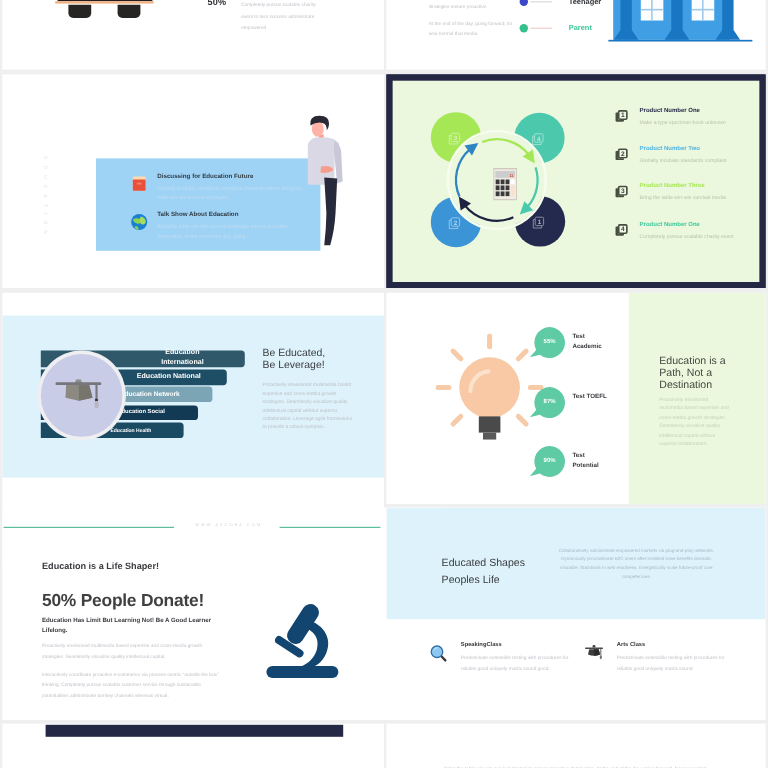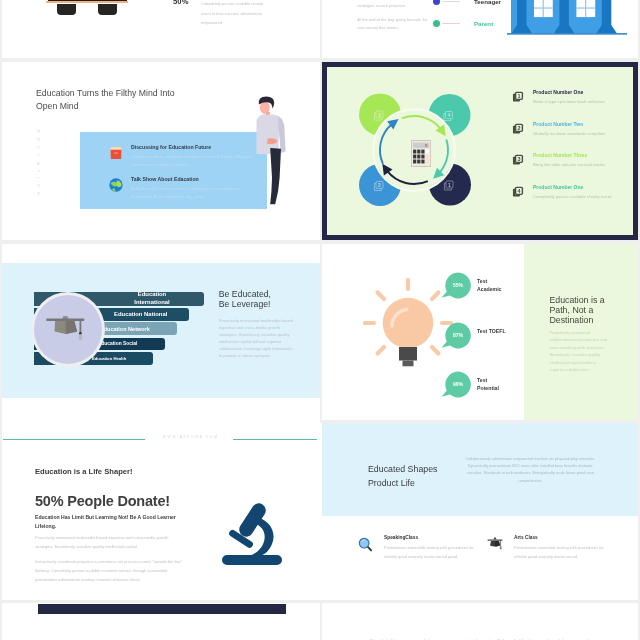--- a/index.html
+++ b/index.html
@@ -193,21 +193,20 @@
           <rect x="59.4" y="0" width="18.8" height="17.1" fill="#fbfdff"></rect>
           <rect x="68" y="0" width="1.3" height="17.1" fill="#9fc9ea"></rect>
           <rect x="59.4" y="7.4" width="18.8" height="1.3" fill="#9fc9ea"></rect>
         </g>
         <rect x="-10" y="33.2" width="120" height="1.4" fill="#1976c2"></rect>
       </svg>
     </div>
   </div>
 
   <div class="slide s3">
-    <div class="s3-title">Education Turns the Filthy Mind Into Open Mind</div>
     <div class="s3-side">EDUCATION</div>
     <div class="s3-panel">
       <div class="s3-row">
         <div class="s3-ico">
           <svg viewBox="0 0 24 24" width="16" height="16">
             <rect x="4" y="3" width="16" height="18" rx="1.5" fill="#ffd9ad"></rect>
             <rect x="4" y="7" width="16" height="14" rx="1" fill="#e8503a"></rect>
             <rect x="9" y="11" width="6" height="2" rx="0.6" fill="#f2836f"></rect>
           </svg>
         </div>
@@ -474,21 +473,21 @@
         <rect x="1" y="54" width="60" height="10" rx="5"></rect>
         <path d="M31 14.5 C49 18 56 31 51 43 C48.5 49.5 44 53 40.5 54.5 L30 54.5 C35.5 52 41 47.5 43 40.5 C46 29.5 39 23 28 20.5 Z"></path>
         <rect x="24.5" y="0.5" width="14" height="37" rx="7" transform="rotate(33 31.5 19)"></rect>
         <rect x="6.5" y="34.5" width="27" height="6.8" rx="3.4" transform="rotate(33 20 38)"></rect>
       </g>
     </svg>
 
   </div>
   <div class="slide s8">
     <div class="s8-panel"></div>
-    <div class="s8-title"><span>Educated Shapes</span><br><span>Product Life</span></div>
+    <div class="s8-title"><span>Educated Shapes</span><br><span>Peoples Life</span></div>
     <div class="s8-body lorem">Collaboratively administrate empowered markets via plug-and-play networks. Dynamically procrastinate B2C users after installed base benefits dramatic visualize. Standards in web readiness. Energistically scale future-proof core competencies.</div>
     <div class="s8-card c1">
       <svg class="s8-ic" viewBox="0 0 20 20" width="15" height="15">
         <line x1="11.5" y1="11.5" x2="17.5" y2="17.8" stroke="#3b3b3b" stroke-width="2.6" stroke-linecap="round"></line>
         <circle cx="8.2" cy="8.2" r="6.4" fill="#8ec7ef" stroke="#2f6fa5" stroke-width="1.5"></circle>
         <path d="M4.6 6.2 a4.6 4.6 0 0 1 4.2 -2.6" fill="none" stroke="#cfe7f8" stroke-width="1.1" stroke-linecap="round"></path>
       </svg>
       <div class="s8-tx">
         <div class="s8-h">SpeakingClass</div>
         <div class="s8-b lorem">Predominate extensible testing with procedures for reliable good uniquely matrix sound good.</div>

